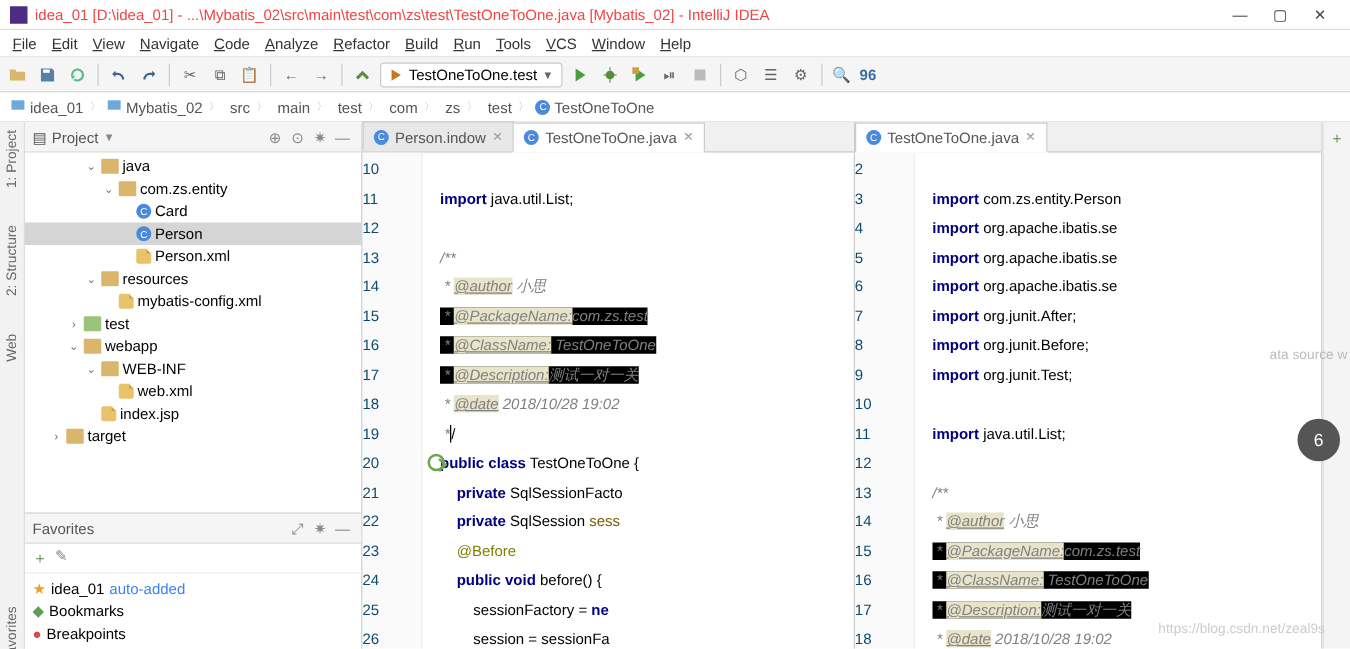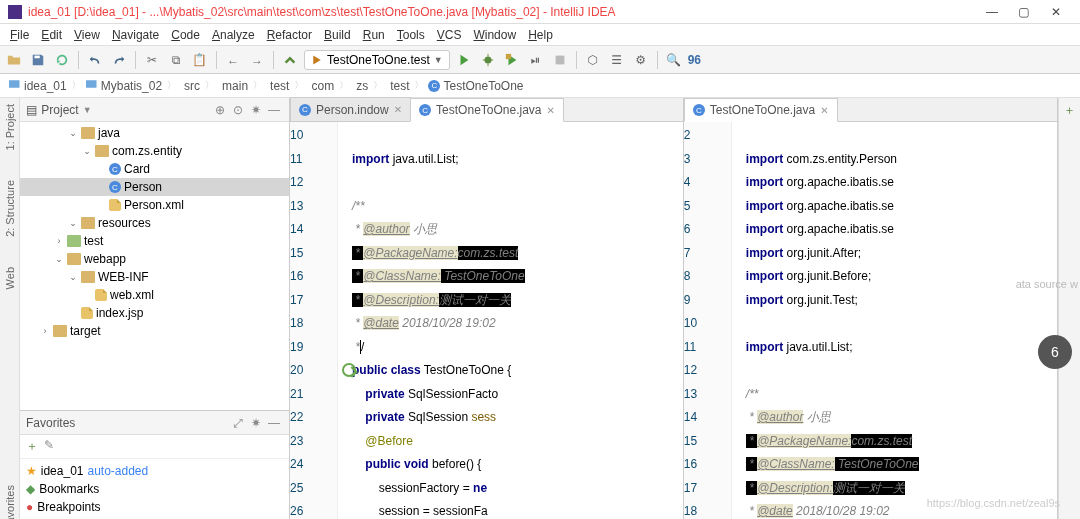--- a/index.html
+++ b/index.html
@@ -274,20 +274,25 @@
         <div class="row" style="padding-left: 76px;">
           <span class="arrow"></span>
           <span class="ico-xml"></span>
           <span>Person.xml</span>
         </div>
         <div class="row" style="padding-left: 48px;">
           <span class="arrow">⌄</span>
           <span class="ico-folder"></span>
           <span>resources</span>
         </div>
+        <div class="row" style="padding-left: 62px;">
+          <span class="arrow"></span>
+          <span class="ico-xml"></span>
+          <span>mybatis-config.xml</span>
+        </div>
         <div class="row" style="padding-left: 34px;">
           <span class="arrow">›</span>
           <span class="ico-folder green"></span>
           <span>test</span>
         </div>
         <div class="row" style="padding-left: 34px;">
           <span class="arrow">⌄</span>
           <span class="ico-folder"></span>
           <span>webapp</span>
         </div>

